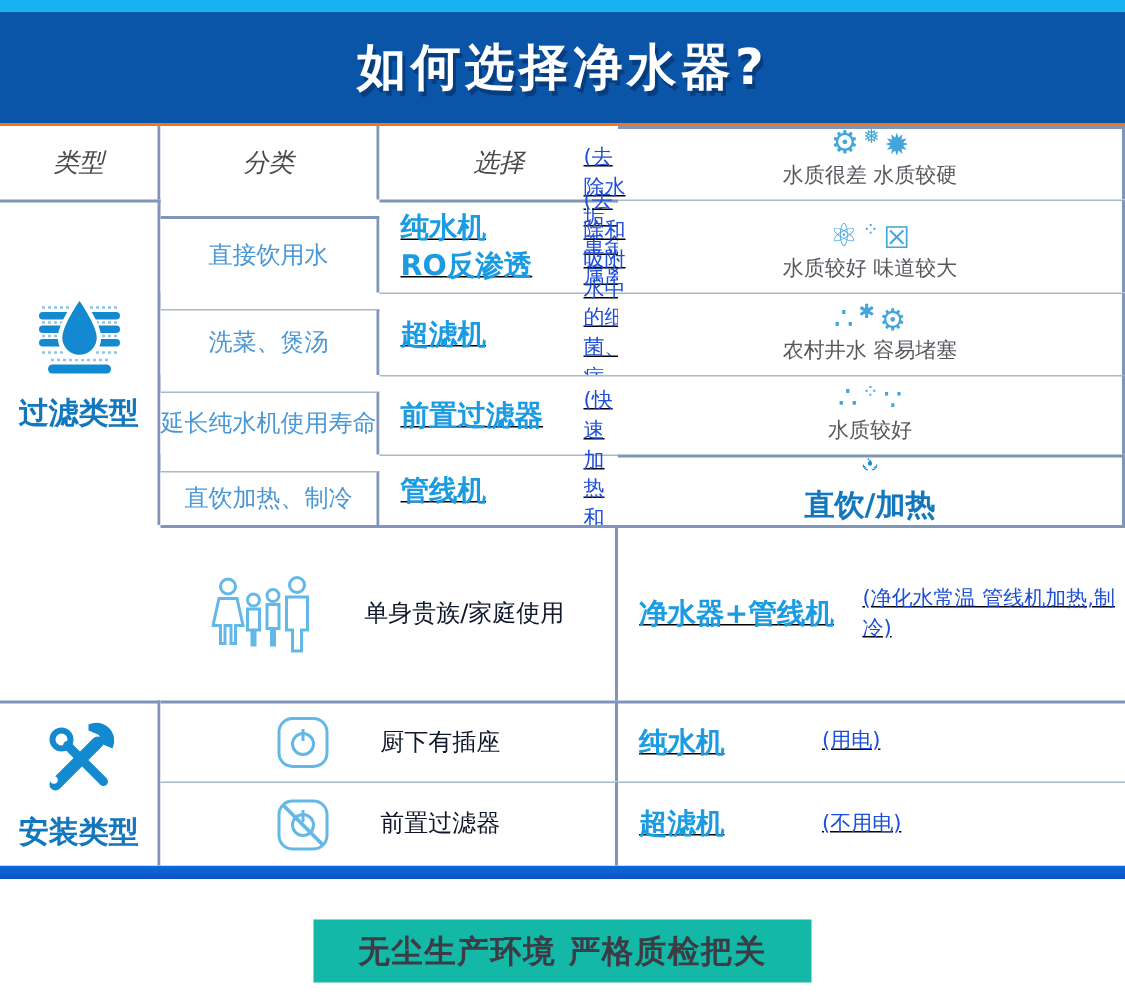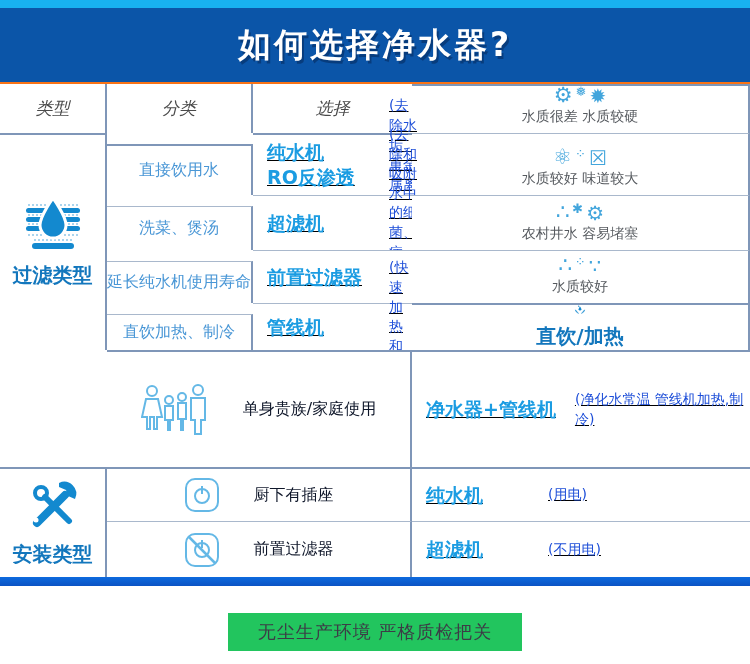--- a/index.html
+++ b/index.html
@@ -47,22 +47,22 @@
   .mergecell { gap:34px; font-size:16px; color:#0f172a; }
   
   .choicecell { justify-content:flex-start; padding-left:14px; gap:0;text-decoration:underline; }
   .cname { width:122px; flex:none; font-size:19px; font-weight:bold; color:#1b9ce2;
            line-height:1.3; white-space:pre-line; }
   .cname.wide { width:auto; margin-right:19px; }
   .cdesc { font-size:14px; color:#1d4ed8; line-height:1.4; white-space:pre-line; }
   
   .bluebar { height:9px; background:linear-gradient(#0d6ade,#0b53c4); }
   .tagwrap { margin-top:27px; display:flex; justify-content:center; }
-  .tagline { background:#22c55e; color:#3c3c46; font-weight:normal;
-             font-size:18px; letter-spacing:1px; padding:7px 30px; }
+  .tagline { background:#14b8a6; color:#3c3c46; font-weight:bold;
+             font-size:21px; letter-spacing:1px; padding:7px 30px; }
   svg { display:block; }
 </style>
 </head>
 <body>
 
 <div class="topstrip"></div>
 <div class="banner">
   <h1>如何选择净水器?</h1>
 </div>
 

